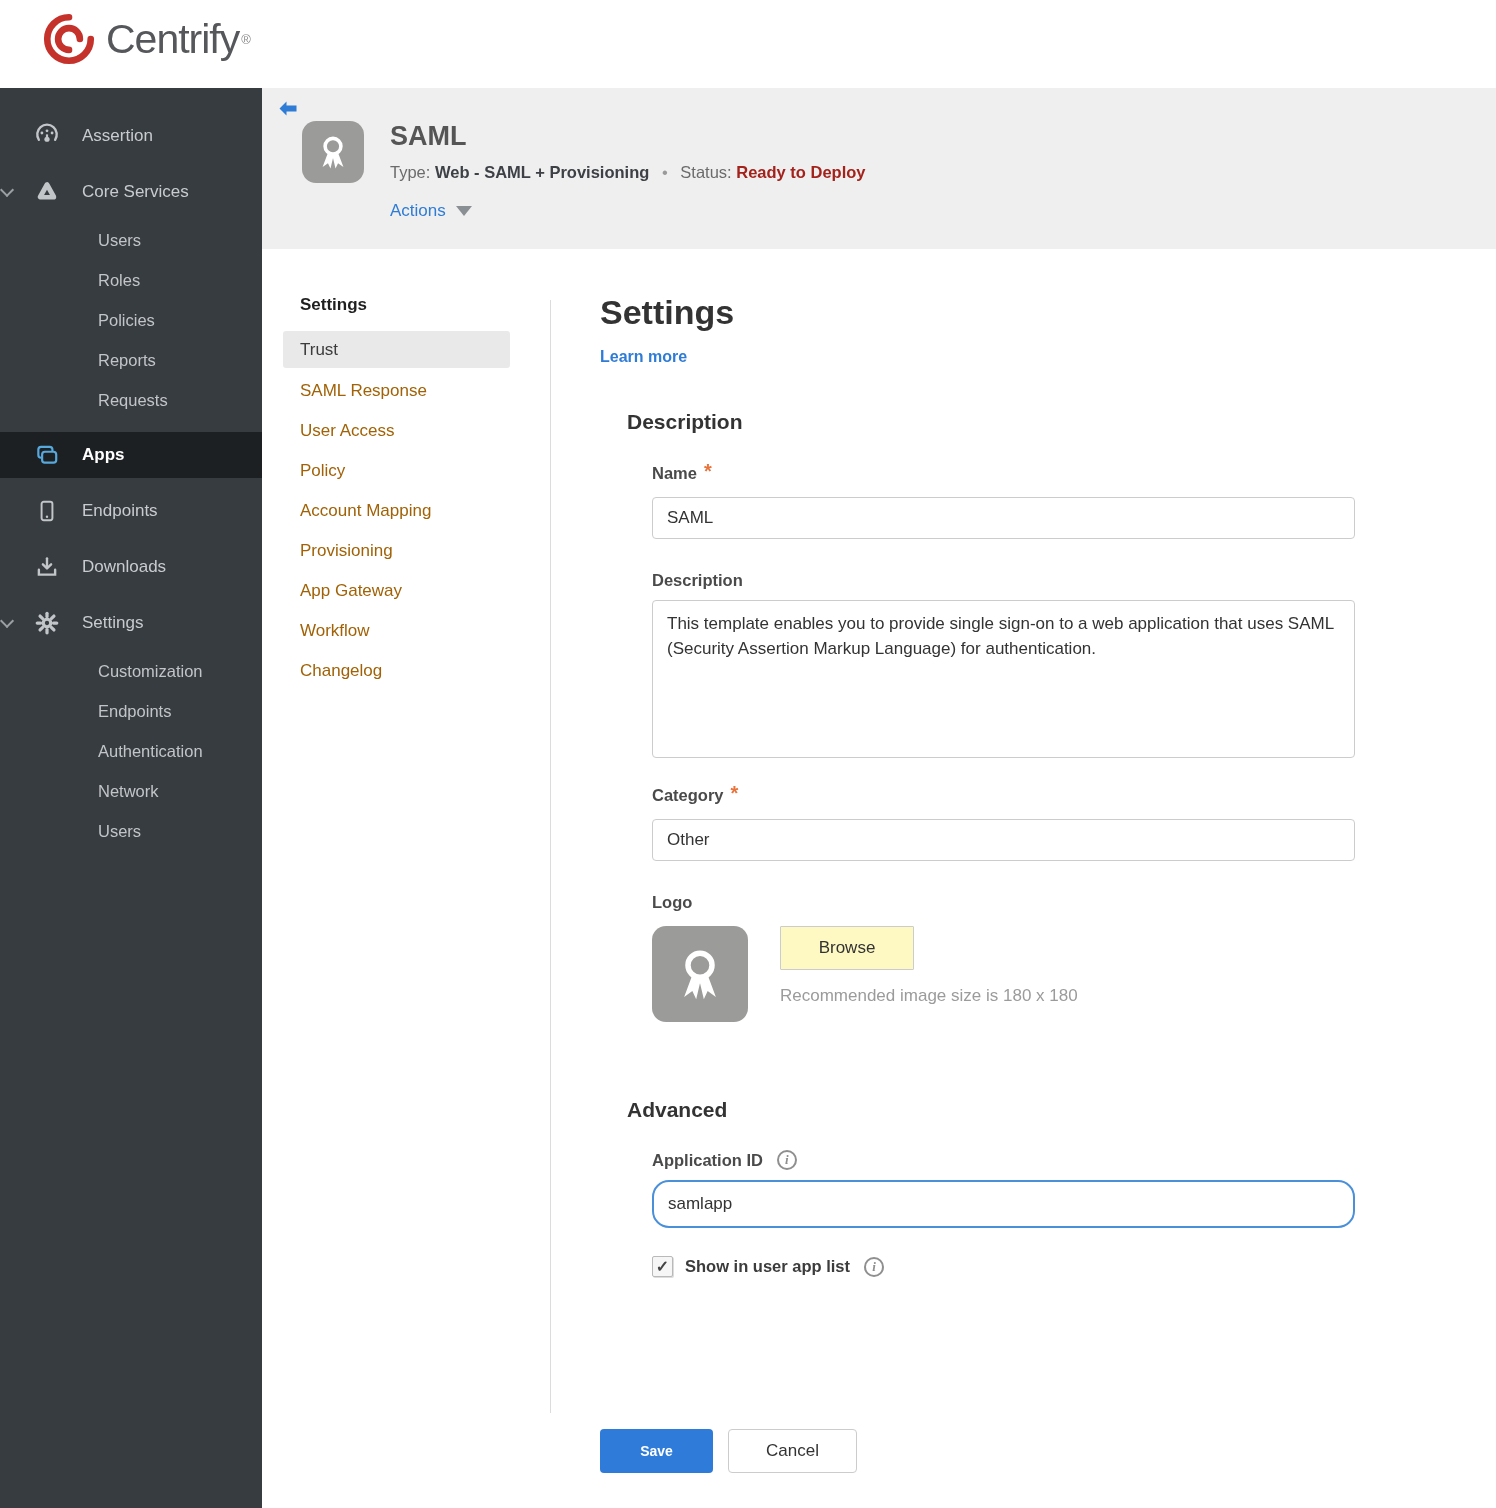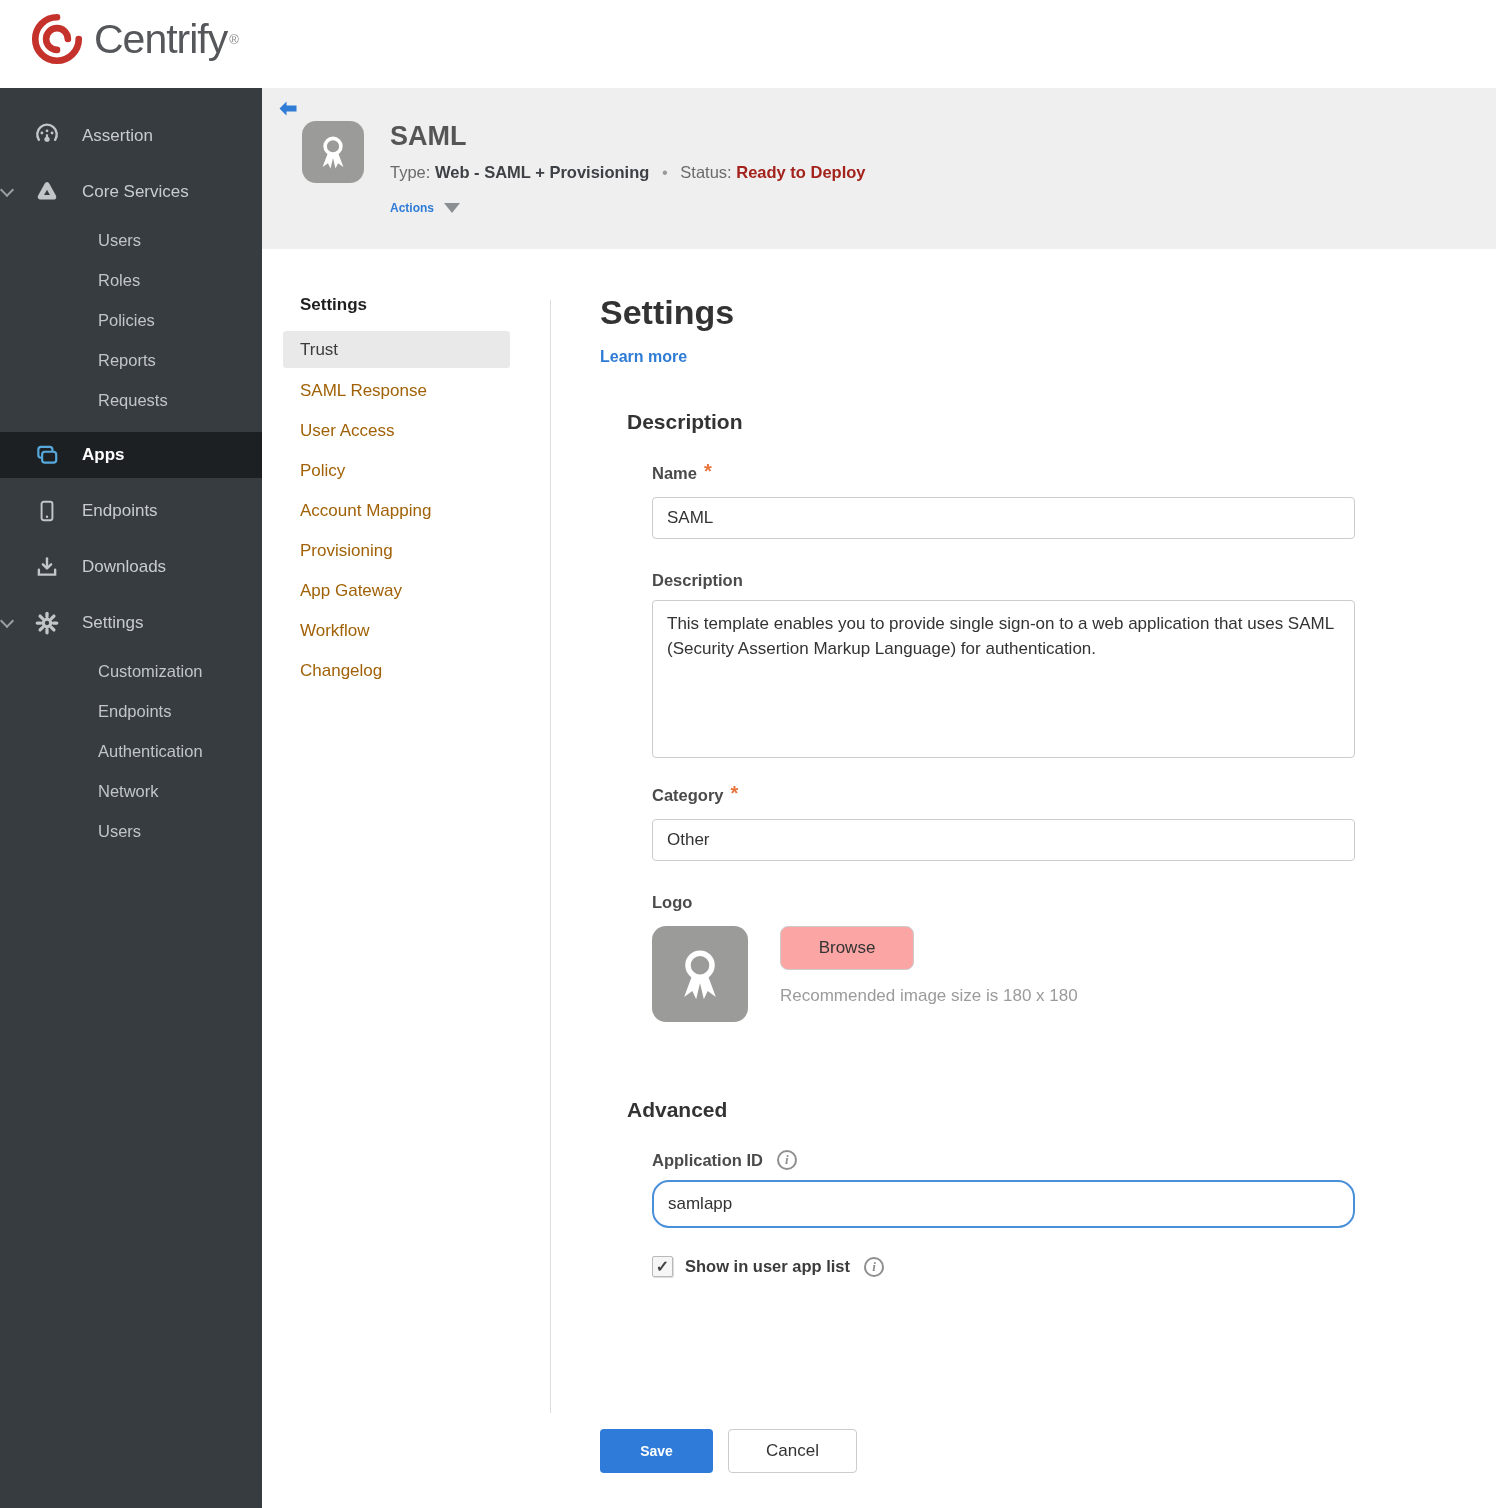--- a/index.html
+++ b/index.html
@@ -1,21 +1,21 @@
 <!DOCTYPE html>
 <html><head>
 <meta charset="utf-8">
 <style>
   * { margin:0; padding:0; box-sizing:border-box; }
   html,body { width:1496px; height:1508px; background:#ffffff;
     font-family:"Liberation Sans", sans-serif; overflow:hidden; position:relative; }
 
   
   .topbar { position:absolute; left:0; top:0; width:1496px; height:88px; background:#ffffff; }
-  .brand { position:absolute; left:28px; top:10px; display:flex; align-items:center; }
+  .brand { position:absolute; left:40px; top:10px; display:flex; align-items:center; }
   .brand svg { width:58px; height:58px; }
   .brand-text { font-size:41px; color:#55575b; letter-spacing:-1px; margin-left:8px; }
   .brand-reg { font-size:13px; color:#8a8a8a; vertical-align:super; margin-left:2px; }
 
   
   .sidebar { position:absolute; left:0; top:88px; width:262px; height:1420px;
     background:#373c41; color:#c9cccf; padding-top:20px; }
   .nav-row { position:relative; height:56px; display:flex; align-items:center;
     padding-left:34px; font-size:17px; cursor:pointer; }
   .nav-row .icn { width:26px; height:26px; margin-right:22px; color:#c3c6c9; flex:0 0 26px; }
@@ -32,21 +32,21 @@
   .appheader { position:absolute; left:262px; top:88px; width:1234px; height:161px; background:#efefef; }
   .back-btn { position:absolute; left:14px; top:9px; width:24px; height:24px; cursor:pointer; }
   .app-icon { position:absolute; left:40px; top:33px; width:62px; height:62px;
     border-radius:14px; background:#9b9b99; display:flex; align-items:center; justify-content:center; }
   .app-icon svg { width:46px; height:46px; }
   .app-title { position:absolute; left:128px; top:33px; font-size:27px; font-weight:bold; color:#555555; }
   .app-meta { position:absolute; left:128px; top:75px; font-size:16.5px; color:#6b6b6b; }
   .app-meta b { color:#3d4045; }
   .meta-sep { color:#9a9a9a; margin:0 8px; }
   .status-val { font-weight:bold; color:#a3231c; }
-  .actions { position:absolute; left:128px; top:113px; font-size:12px; font-weight:bold;
+  .actions { position:absolute; left:128px; top:113px; font-size:17px; font-weight:normal;
     color:#2e7cd6; cursor:pointer; display:flex; align-items:center; }
   .tri-down { display:inline-block; margin-left:10px; width:0; height:0;
     border-left:8px solid transparent; border-right:8px solid transparent; border-top:10px solid #8a8f94; }
 
   
   .subnav { position:absolute; left:283px; top:295px; width:227px; }
   .subnav-heading { font-size:17px; font-weight:bold; color:#1f1f1f; padding-left:17px; margin-bottom:16px; }
   .subnav-item { height:40px; display:flex; align-items:center; padding-left:17px;
     font-size:17px; color:#a16207; cursor:pointer; border-radius:3px; }
   .subnav-item.active { background:#e9e9e9; color:#3c3c3c; height:37px; margin-bottom:3px; }
@@ -64,21 +64,21 @@
     padding:0 14px; font-size:17px; color:#333333; font-family:"Liberation Sans", sans-serif; background:#fff; display:block; }
   .t-area { margin-top:10px; width:703px; height:158px; border:1px solid #cccccc; border-radius:4px;
     padding:10px 14px; font-size:17px; color:#333333; line-height:25px;
     font-family:"Liberation Sans", sans-serif; resize:none; display:block; }
   .focused { border:2px solid #4a90d9; height:48px; }
   .logo-row { margin-top:14px; display:flex; }
   .logo-preview { width:96px; height:96px; border-radius:14px; background:#9b9b99;
     display:flex; align-items:center; justify-content:center; }
   .logo-preview svg { width:70px; height:70px; }
   .logo-right { margin-left:32px; }
-  .browse-btn { width:134px; height:44px; background:#fca5a5; border:1px solid #cccccc; border-radius:8px;
+  .browse-btn { width:134px; height:44px; background:#fef9c3; border:1px solid #cccccc; border-radius:1px;
     font-size:17px; color:#333333; cursor:pointer; font-family:"Liberation Sans", sans-serif; }
   .logo-hint { margin-top:16px; font-size:17px; color:#9b9b9b; }
   .adv-h { margin-top:76px; }
   .info-icon { display:inline-flex; width:20px; height:20px; border:2px solid #8f8f8f; border-radius:50%;
     align-items:center; justify-content:center; font-size:13px; font-weight:bold; color:#8f8f8f;
     font-family:"Liberation Serif", serif; margin-left:14px; font-style:italic; }
   .check-row { margin-top:28px; display:flex; align-items:center; }
   .checkbox { width:21px; height:21px; background:#f6f6f6; border:1px solid #b9b9b9; border-radius:2px;
     box-shadow:1px 1px 0 #dddddd; display:flex; align-items:center; justify-content:center;
     font-size:16px; font-weight:bold; color:#444444; cursor:pointer; }

